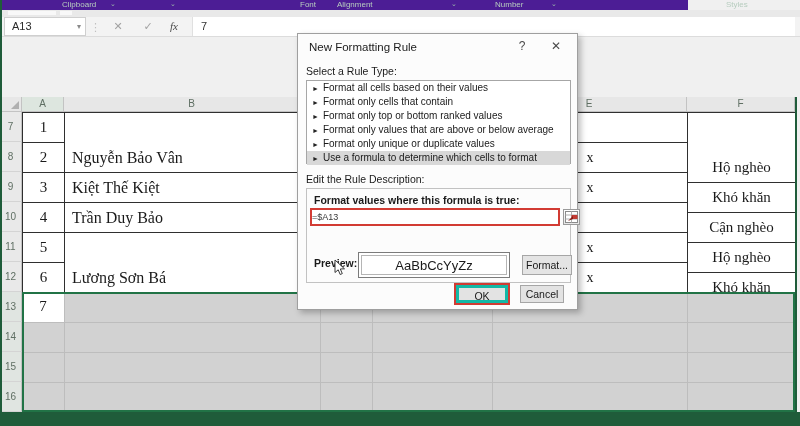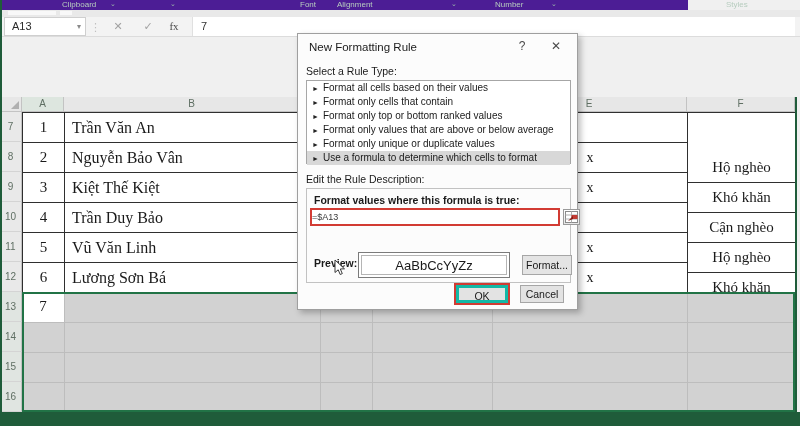--- a/index.html
+++ b/index.html
@@ -16,21 +16,21 @@
   .sub-strip .chip { position:absolute; top:1px; height:4px; background:#f8f8f8; }
   .left-edge { position:absolute; left:0; top:0; width:2px; height:426px; background:#1f5c3a; z-index:6; }
   .right-green-line { position:absolute; left:795px; top:97px; width:2px; height:329px; background:#1f5c3a; z-index:6; }
   .bottom-strip { position:absolute; left:0; top:412px; width:800px; height:14px; background:#1f5c3a; z-index:5; }
   
   .fx-row { position:absolute; left:0; top:17px; width:800px; height:20px; background:#f3f3f3; border-bottom:1px solid #dcdcdc; }
   .name-box { position:absolute; left:4px; top:0px; width:82px; height:19px; background:#fff; border:1px solid #cfcfcf; font-size:11px; color:#2a2a2a; line-height:17px; padding-left:7px; }
   .name-box .dd { position:absolute; right:4px; top:0; color:#8a8a8a; font-size:8px; line-height:17px; }
   .dots { position:absolute; left:90px; top:1px; color:#c0c0c0; font-size:11px; line-height:18px; }
   .fxbtn { position:absolute; top:0; height:19px; line-height:19px; font-size:11px; color:#a2a2a2; text-align:center; width:20px; }
-  .fx-italic { color:#4a4a4a; font-family:"Liberation Serif","DejaVu Serif",serif; }
+  .fx-italic { color:#4a4a4a; font-style:italic; font-family:"Liberation Serif","DejaVu Serif",serif; }
   .formula-field { position:absolute; left:192px; top:0px; width:603px; height:19px; background:#fff; border-left:1px solid #e0e0e0; font-size:11px; color:#333; line-height:18px; padding-left:8px; }
   
   .corner-cell { position:absolute; left:0; top:97px; width:22px; height:15px; background:#e7e7e7; border-right:1px solid #c3c3c3; border-bottom:1px solid #c3c3c3; }
   .corner-tri { position:absolute; right:2px; bottom:2px; width:0; height:0; border-left:8px solid transparent; border-bottom:8px solid #b0b0b0; }
   .col-header { position:absolute; top:97px; height:15px; background:#e7e7e7; border-right:1px solid #c3c3c3; border-bottom:1px solid #c3c3c3; font-size:10px; color:#5f6f63; text-align:center; line-height:14px; }
   .col-header.active { background:#dde6df; }
   .row-header { position:absolute; left:0; width:22px; background:#e9e9e9; border-right:1px solid #c3c3c3; border-bottom:1px solid #d4d4d4; font-size:10px; color:#5f6f63; text-align:center; }
   .row-header.sel { background:#e0e5e1; }
   .table-block { position:absolute; left:22px; top:112px; width:774px; height:180px; border-top:1px solid #2f2f2f; border-left:1px solid #2f2f2f; background:#fff; }
   .trow { position:absolute; left:0; width:773px; height:30px; }
@@ -122,21 +122,20 @@
   <div class="row-header" style="top:262px;height:30px;line-height:30px">12</div>
 
   <div class="row-header sel" style="top:292px;height:30px;line-height:30px">13</div>
   <div class="row-header sel" style="top:322px;height:30px;line-height:30px">14</div>
   <div class="row-header sel" style="top:352px;height:30px;line-height:30px">15</div>
   <div class="row-header sel" style="top:382px;height:30px;line-height:30px">16</div>
 
   <div class="table-block">
     <div class="trow" style="top:0px">
       <div class="tcell tc-a">1</div>
-      <div class="tcell tc-b">Trần Văn An</div>
       <div class="tcell tc-c"></div>
       <div class="tcell tc-d"></div>
       <div class="tcell tc-e"></div>
       <div class="tcell tc-f">Hộ nghèo</div>
     </div>
     <div class="trow" style="top:30px">
       <div class="tcell tc-a">2</div>
       <div class="tcell tc-b">Nguyễn Bảo Vân</div>
       <div class="tcell tc-c"></div>
       <div class="tcell tc-d"></div>
@@ -154,21 +153,20 @@
     <div class="trow" style="top:90px">
       <div class="tcell tc-a">4</div>
       <div class="tcell tc-b">Trần Duy Bảo</div>
       <div class="tcell tc-c"></div>
       <div class="tcell tc-d"></div>
       <div class="tcell tc-e"></div>
       <div class="tcell tc-f">Hộ nghèo</div>
     </div>
     <div class="trow" style="top:120px">
       <div class="tcell tc-a">5</div>
-      <div class="tcell tc-b">Vũ Văn Linh</div>
       <div class="tcell tc-c"></div>
       <div class="tcell tc-d"></div>
       <div class="tcell tc-e">x</div>
       <div class="tcell tc-f">Khó khăn</div>
     </div>
     <div class="trow" style="top:150px">
       <div class="tcell tc-a">6</div>
       <div class="tcell tc-b">Lương Sơn Bá</div>
       <div class="tcell tc-c"></div>
       <div class="tcell tc-d"></div>

